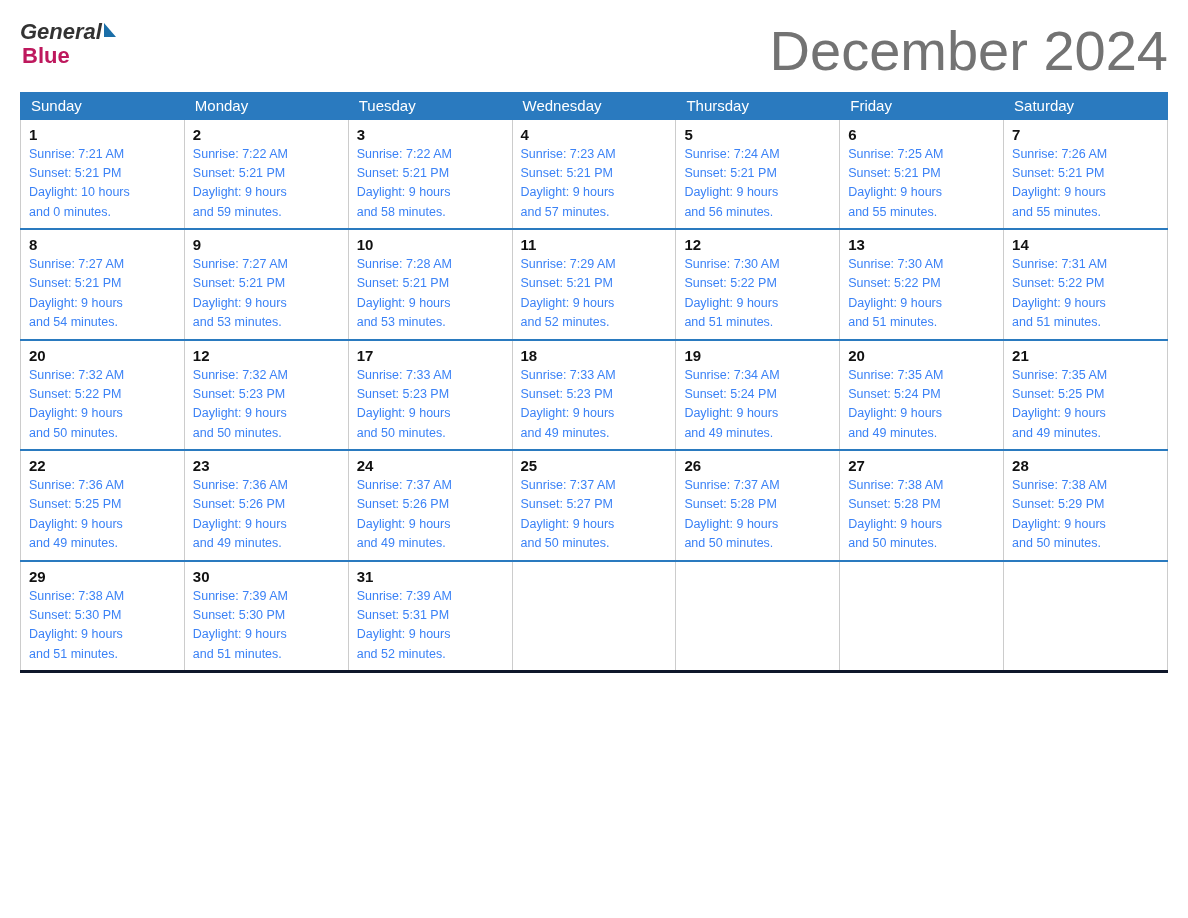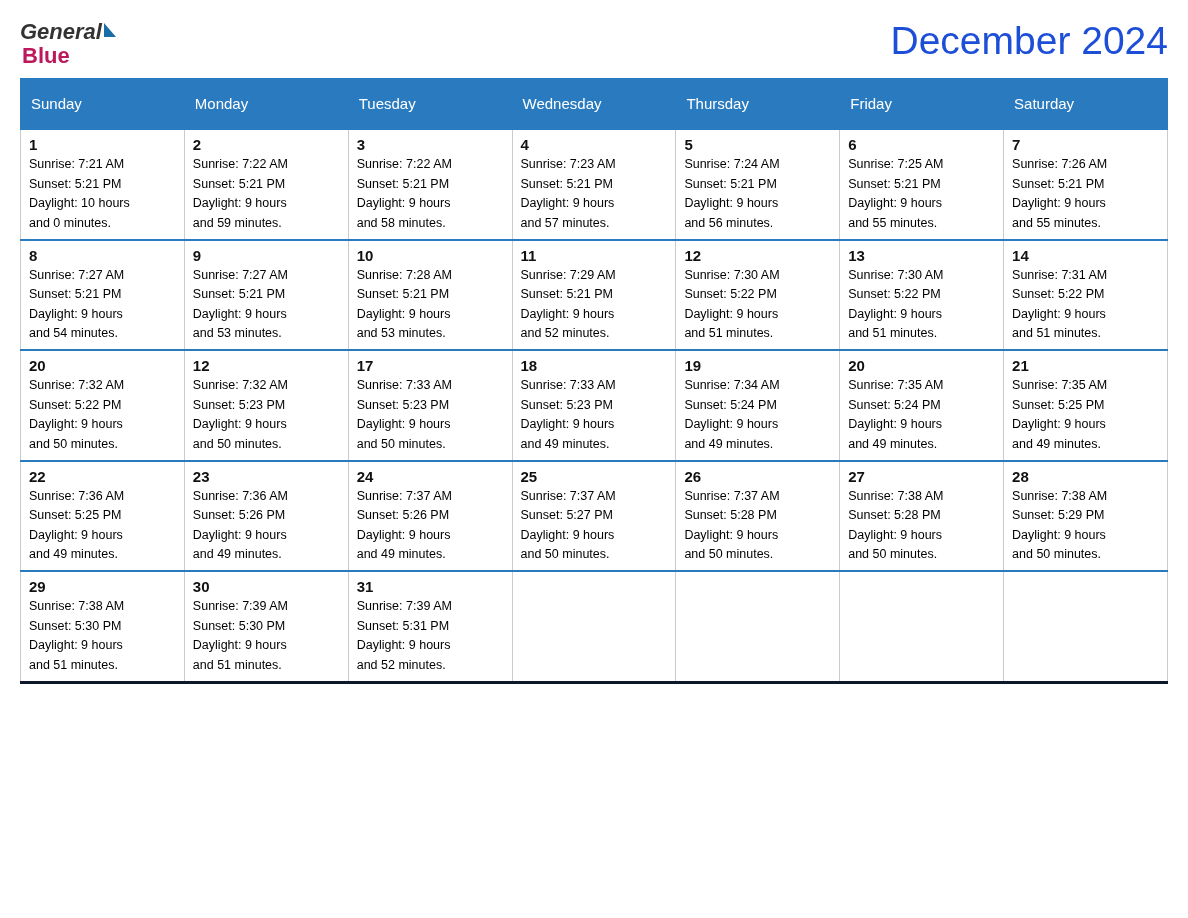--- a/index.html
+++ b/index.html
@@ -25,41 +25,41 @@
     .logo-line2 {
       color: #be185d;
       font-size: 22px;
       font-weight: bold;
       margin-left: 2px;
     }
     .title-area {
       text-align: right;
     }
     .month-title {
-      font-size: 39px;
+      font-size: 56px;
       font-weight: normal;
-      color: #1d4ed8;
+      color: #737373;
       line-height: 1.1;
     }
     .location-title {
       font-size: 22px;
       color: #444;
       font-weight: normal;
     }
     table {
       width: 100%;
       border-collapse: collapse;
       margin-top: 8px;
     }
     thead tr th {
       background-color: #2a7abf;
       color: #fff;
       font-size: 15px;
       font-weight: normal;
-      padding: 16px 10px;
+      padding: 4px 10px;
       text-align: left;
       border: 1px solid #2a7abf;
     }
     tbody tr td {
       border: 1px solid #aaa;
       vertical-align: top;
       padding: 6px 8px;
       font-size: 13px;
       color: #222;
       width: 14.28%;
@@ -71,21 +71,21 @@
     }
     .day-number {
       font-size: 15px;
       font-weight: bold;
       color: #111;
       display: block;
       margin-bottom: 2px;
     }
     .day-info {
       font-size: 12.5px;
-      color: #000000;
+      color: #3b82f6;
       line-height: 1.55;
     }
     tbody tr:last-child td {
       border-bottom: 3px solid #0f172a;
     }
     tbody tr:first-child td {
       border-top: 2px solid #2a7abf;
     }
     
     tbody tr td {

